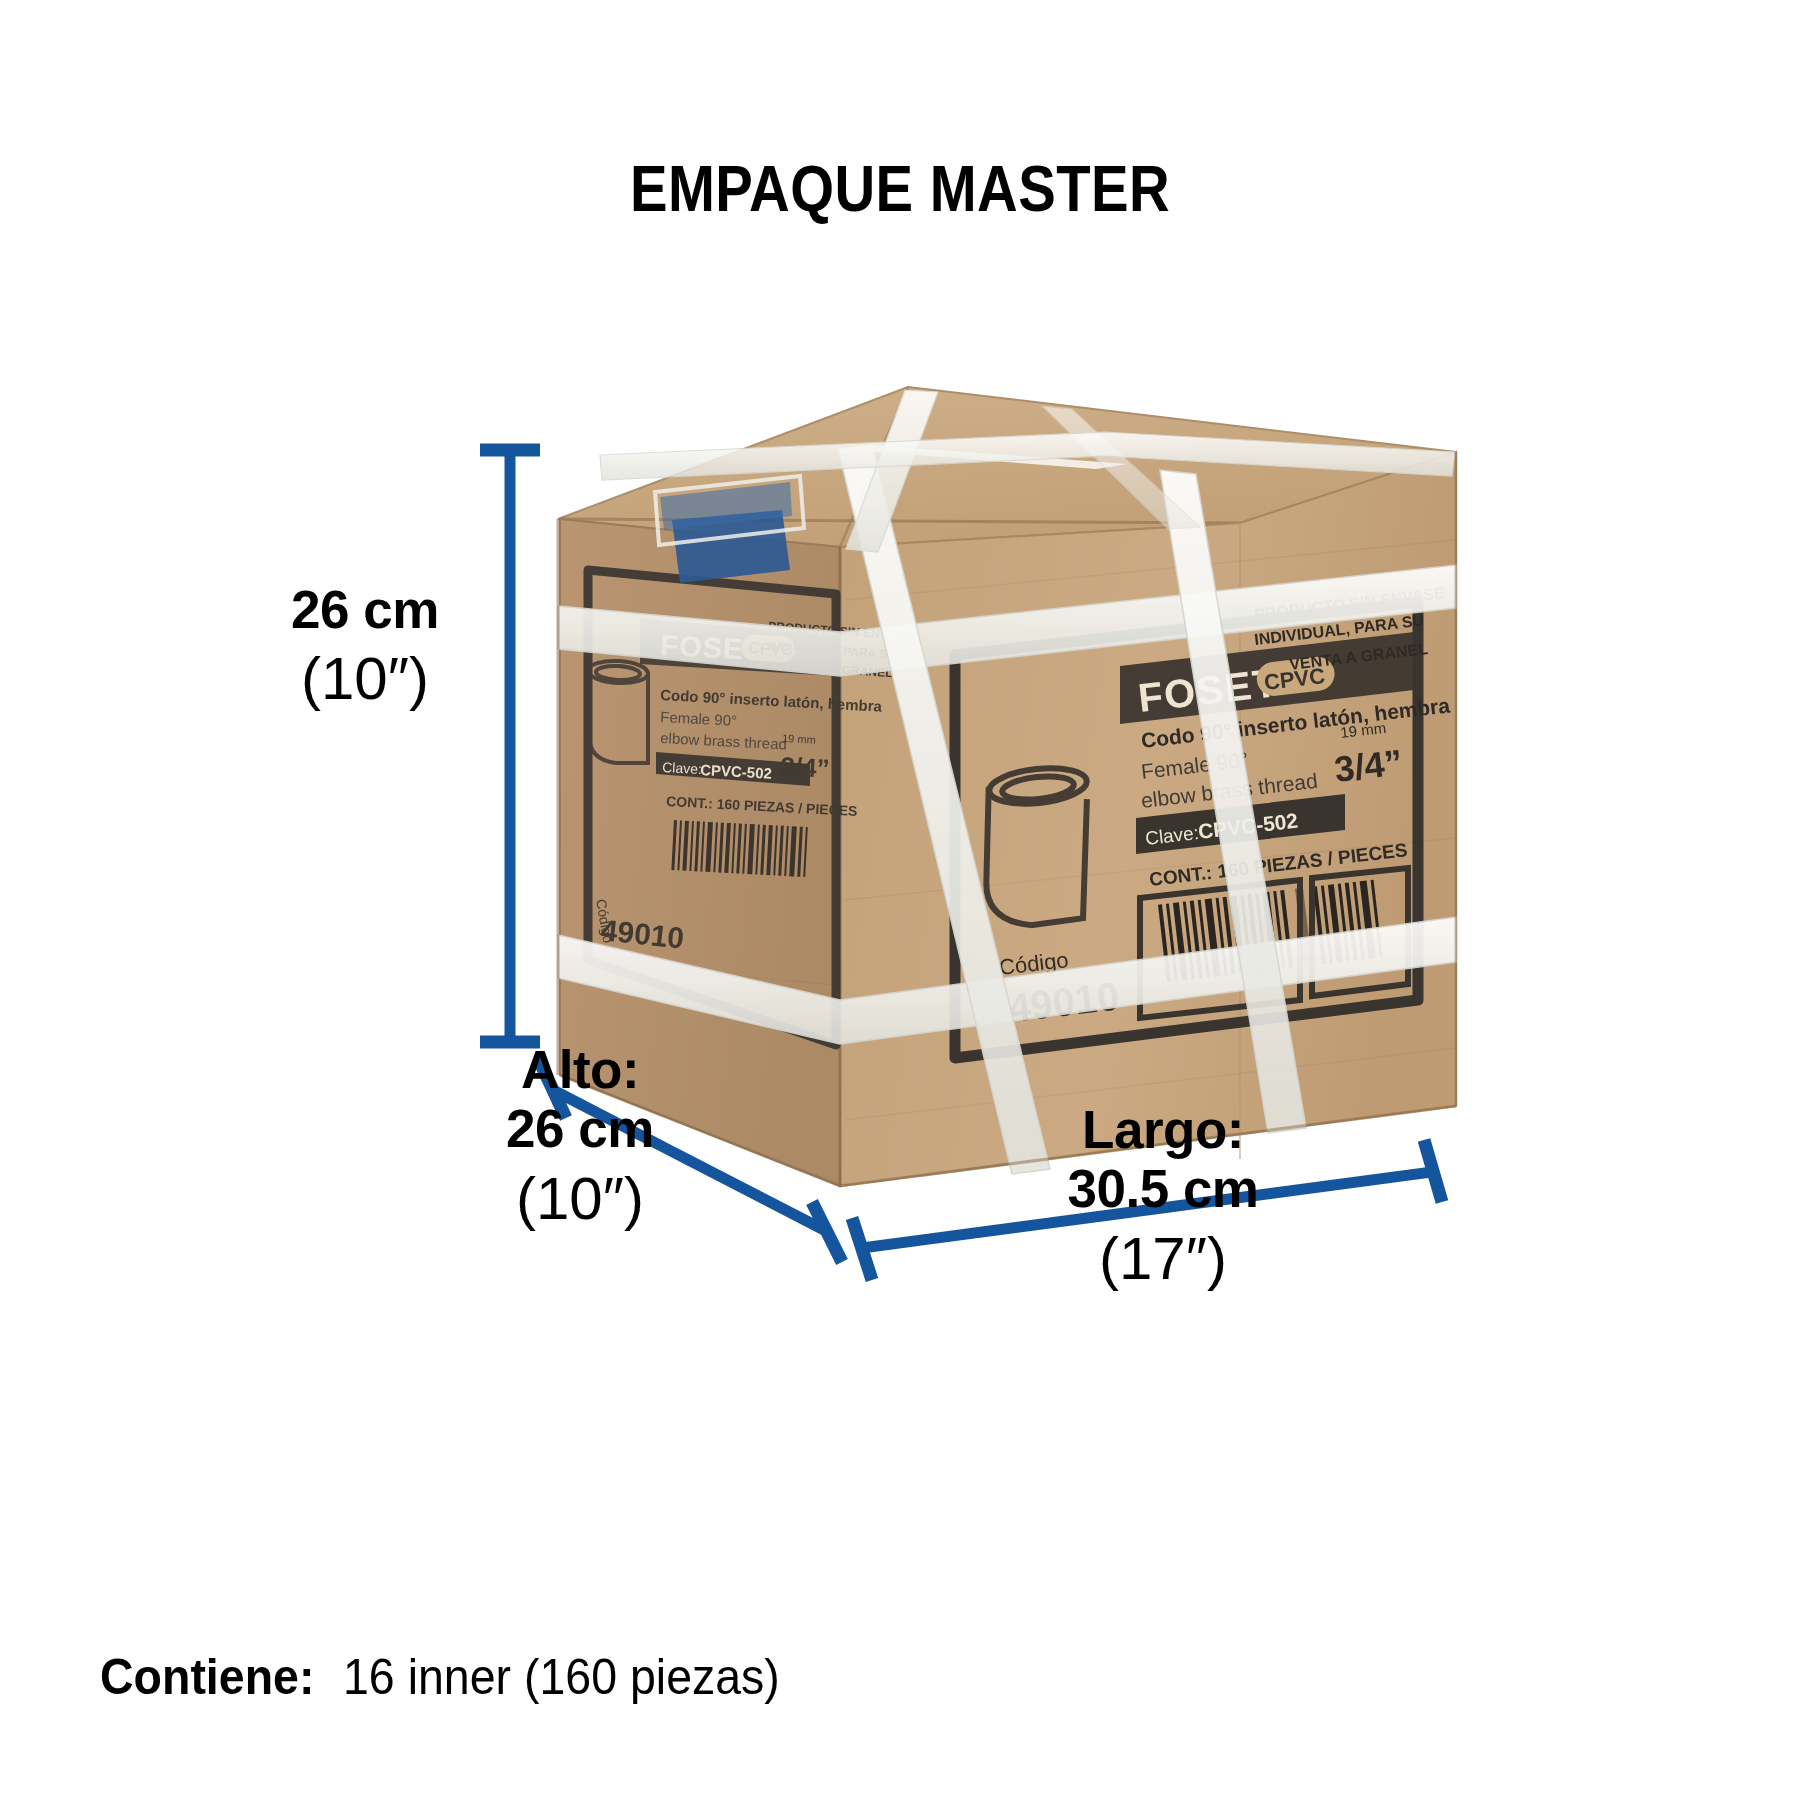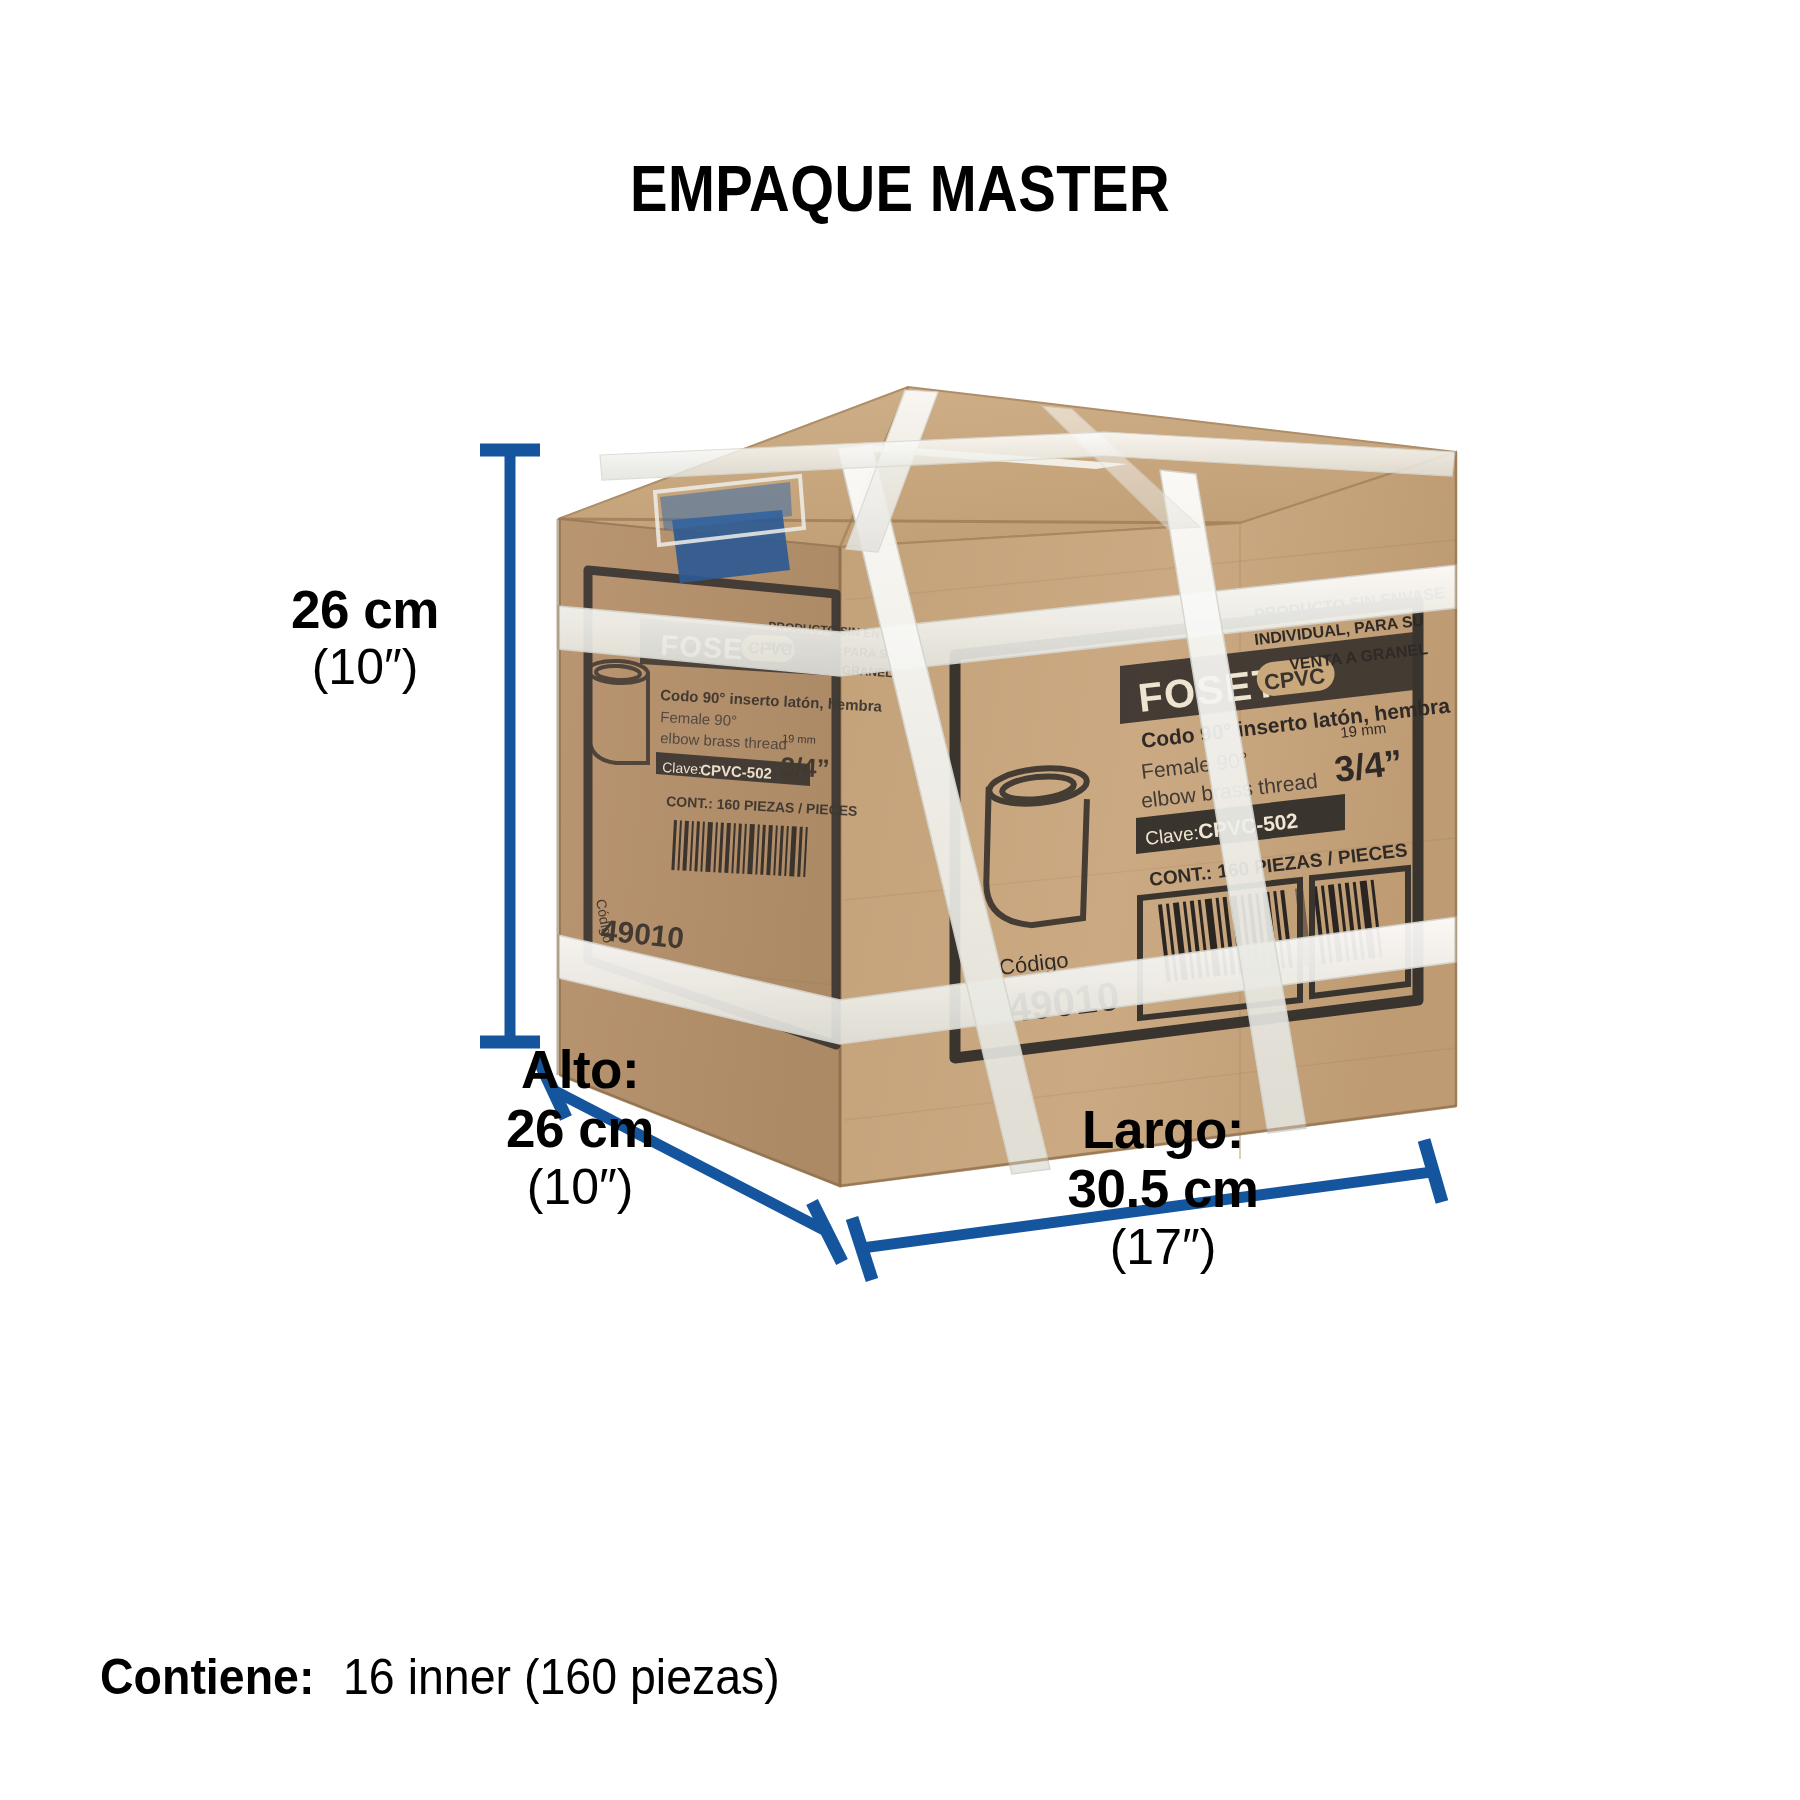--- a/index.html
+++ b/index.html
@@ -52,22 +52,22 @@
   }
   .dim-label .big {
     display: block;
     font-weight: bold;
     font-size: 53px;
     letter-spacing: -0.5px;
   }
   .dim-label .inch {
     display: block;
     font-weight: normal;
-    font-size: 50px;
-    margin-top: 0;
+    font-size: 60px;
+    margin-top: 6px;
   }
 
   #label-alto {
     left: 215px;
     top: 580px;
     width: 300px;
   }
   #label-ancho {
     left: 410px;
     top: 1040px;

